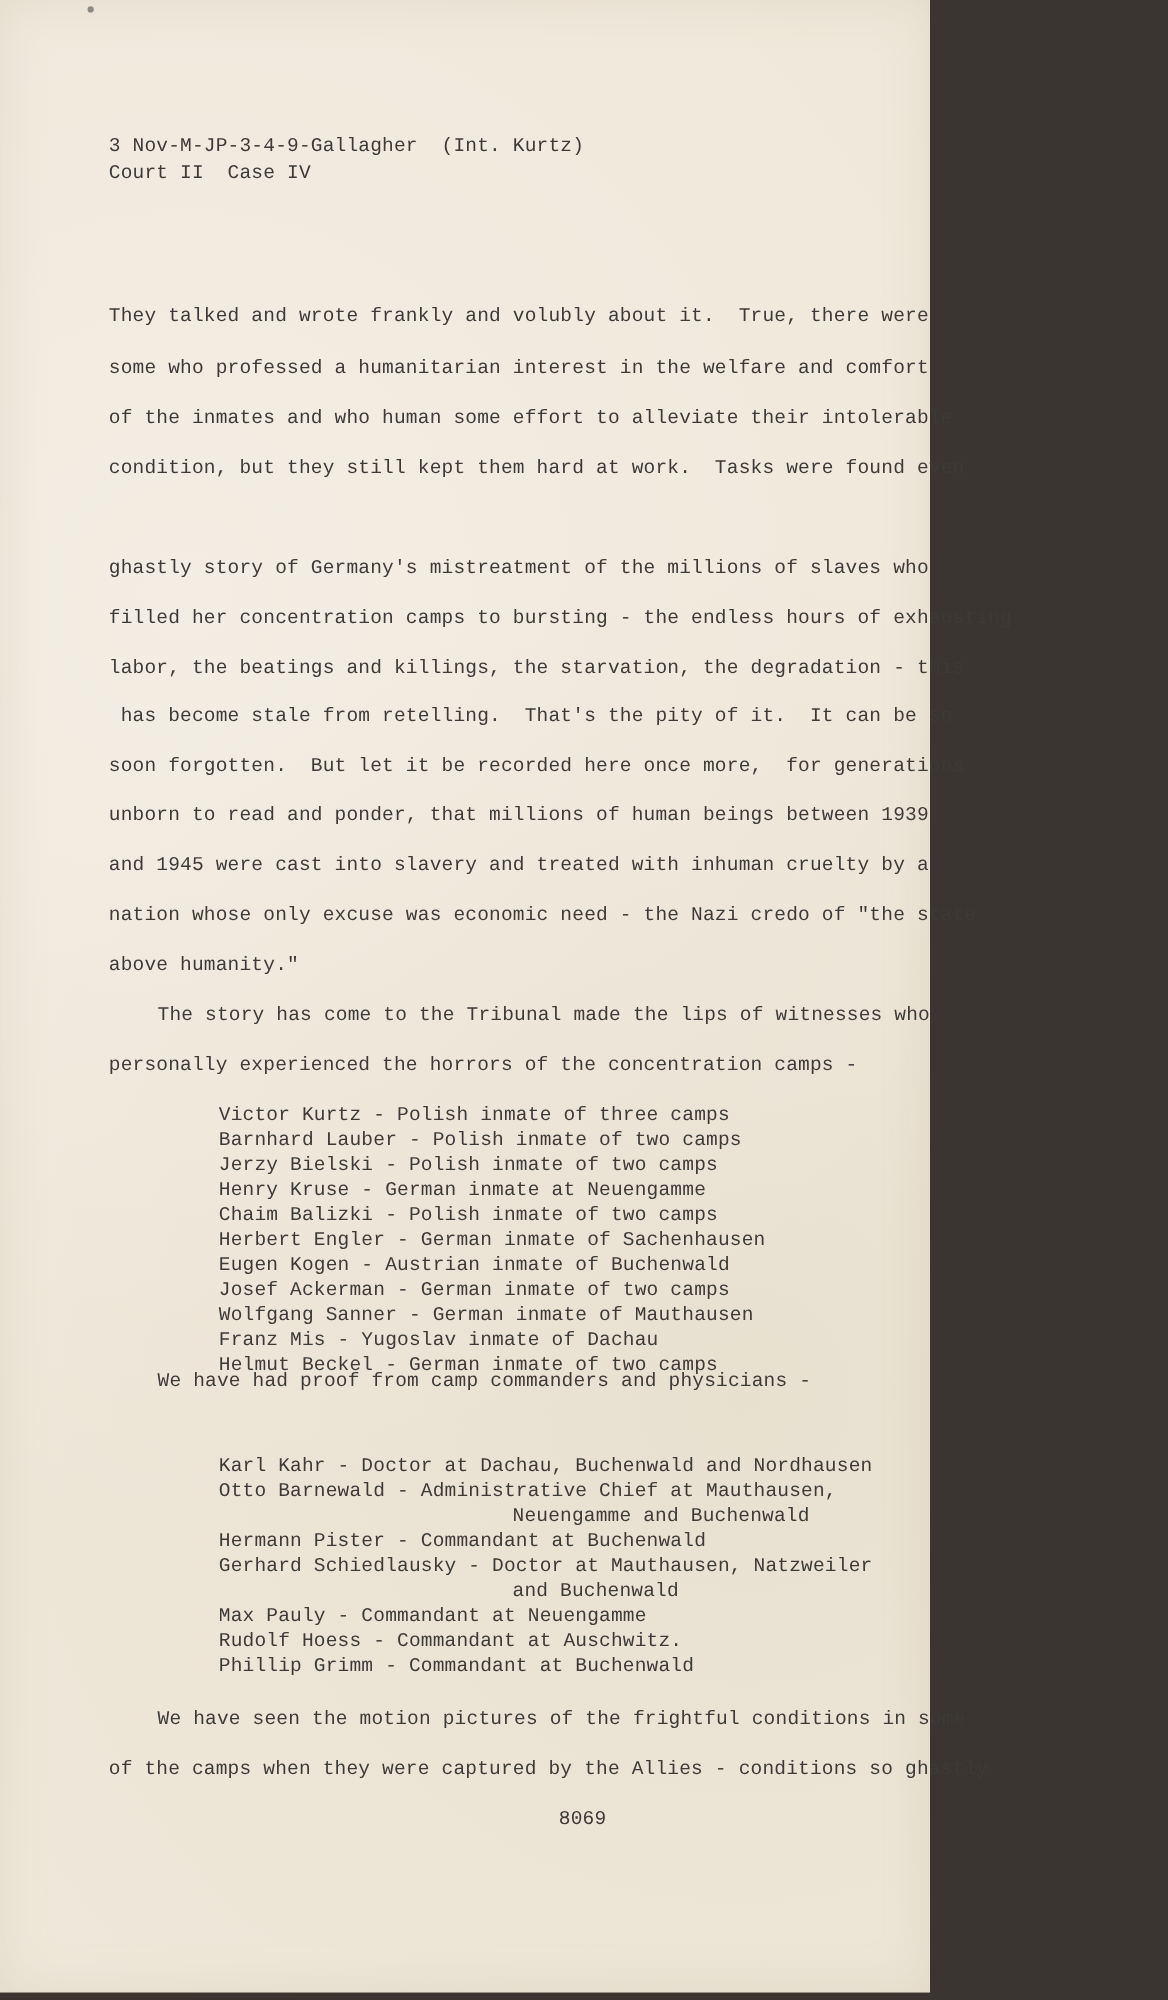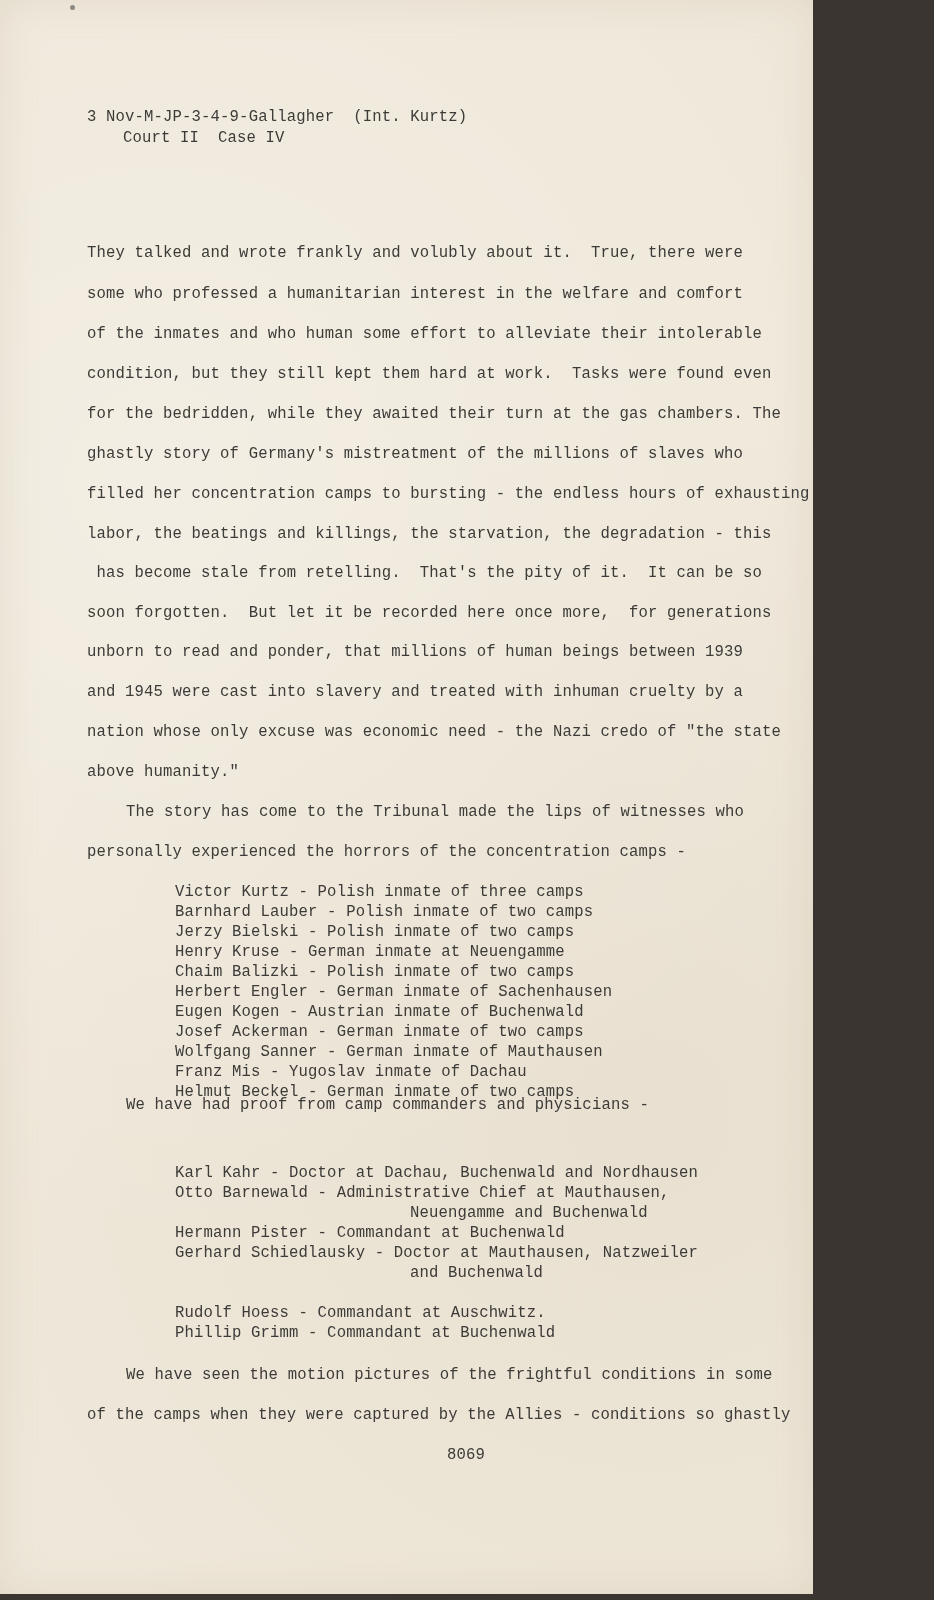--- a/index.html
+++ b/index.html
@@ -10,21 +10,21 @@
       width: 934px;
       height: 1600px;
       background: #3a3530;
       position: relative;
       overflow: hidden;
     }
     .paper {
       position: absolute;
       left: 0;
       top: 0;
-      width: 813px;
+      width: 744px;
       height: 1594px;
       background: #efe8da;
       background-image:
         radial-gradient(circle at 20% 30%, rgba(255,255,255,0.25), transparent 60%),
         radial-gradient(circle at 80% 70%, rgba(200,185,160,0.18), transparent 55%);
       box-shadow: inset 0 0 40px rgba(170,150,120,0.18);
     }
     .punch {
       position: absolute;
       left: 70px;
@@ -39,21 +39,21 @@
       color: #3c3b38;
       font-size: 15.6px;
       letter-spacing: 0.15px;
       white-space: pre;
       position: absolute;
     }
     .header-line {
       left: 87px;
     }
     #header-1 { top: 108px; }
-    #header-2 { top: 129px; margin-left: 36px; }
+    #header-2 { top: 129px; }
 
     .body-line {
       left: 87px;
     }
     .indent-line {
       left: 126px;
     }
     .list-line {
       left: 175px;
     }
@@ -71,21 +71,20 @@
 <div class="paper">
   <div class="punch"></div>
 
   <div id="header-1" class="typed header-line">3 Nov-M-JP-3-4-9-Gallagher  (Int. Kurtz)</div>
   <div id="header-2" class="typed header-line">Court II  Case IV</div>
 
   <div class="typed body-line" style="top:244px">They talked and wrote frankly and volubly about it.  True, there were</div>
   <div class="typed body-line" style="top:285px">some who professed a humanitarian interest in the welfare and comfort</div>
   <div class="typed body-line" style="top:325px">of the inmates and who human some effort to alleviate their intolerable</div>
   <div class="typed body-line" style="top:365px">condition, but they still kept them hard at work.  Tasks were found even</div>
-  <div class="typed body-line" style="top:405px">for the bedridden, while they awaited their turn at the gas chambers. The</div>
   <div class="typed body-line" style="top:445px">ghastly story of Germany's mistreatment of the millions of slaves who</div>
   <div class="typed body-line" style="top:485px">filled her concentration camps to bursting - the endless hours of exhausting</div>
   <div class="typed body-line" style="top:525px">labor, the beatings and killings, the starvation, the degradation - this</div>
   <div class="typed body-line" style="top:564px"> has become stale from retelling.  That's the pity of it.  It can be so</div>
   <div class="typed body-line" style="top:604px">soon forgotten.  But let it be recorded here once more,  for generations</div>
   <div class="typed body-line" style="top:643px">unborn to read and ponder, that millions of human beings between 1939</div>
   <div class="typed body-line" style="top:683px">and 1945 were cast into slavery and treated with inhuman cruelty by a</div>
   <div class="typed body-line" style="top:723px">nation whose only excuse was economic need - the Nazi credo of "the state</div>
   <div class="typed body-line" style="top:763px">above humanity."</div>
 
@@ -105,20 +104,21 @@
   <div class="typed list-line" style="top:1083px">Helmut Beckel - German inmate of two camps</div>
 
   <div class="typed indent-line" style="top:1096px">We have had proof from camp commanders and physicians -</div>
 
   <div class="typed list-line" style="top:1164px">Karl Kahr - Doctor at Dachau, Buchenwald and Nordhausen</div>
   <div class="typed list-line" style="top:1184px">Otto Barnewald - Administrative Chief at Mauthausen,</div>
   <div class="typed list-cont" style="top:1204px; left:410px">Neuengamme and Buchenwald</div>
   <div class="typed list-line" style="top:1224px">Hermann Pister - Commandant at Buchenwald</div>
   <div class="typed list-line" style="top:1244px">Gerhard Schiedlausky - Doctor at Mauthausen, Natzweiler</div>
   <div class="typed list-cont" style="top:1264px; left:410px">and Buchenwald</div>
+  <div class="typed list-line" style="top:1284px">Max Pauly - Commandant at Neuengamme</div>
   <div class="typed list-line" style="top:1304px">Rudolf Hoess - Commandant at Auschwitz.</div>
   <div class="typed list-line" style="top:1324px">Phillip Grimm - Commandant at Buchenwald</div>
 
   <div class="typed indent-line" style="top:1366px">We have seen the motion pictures of the frightful conditions in some</div>
   <div class="typed body-line" style="top:1406px">of the camps when they were captured by the Allies - conditions so ghastly</div>
 
   <div class="typed page-number">8069</div>
 </div>
 
 </body></html>

